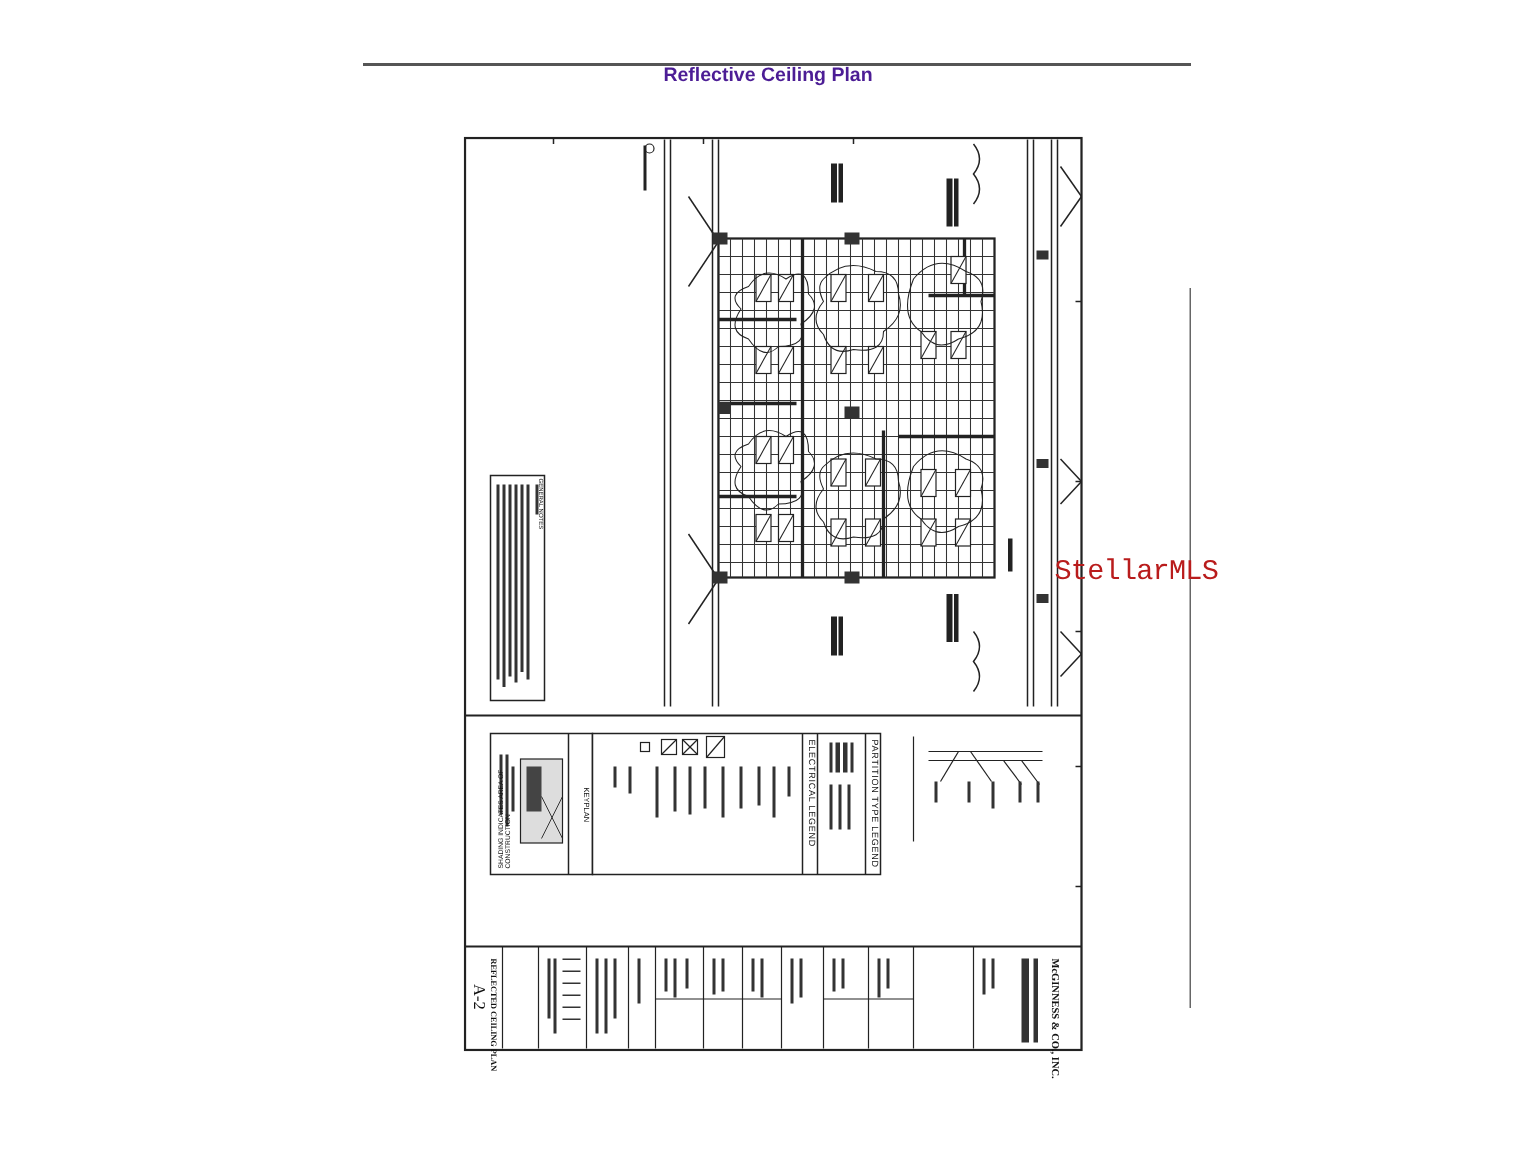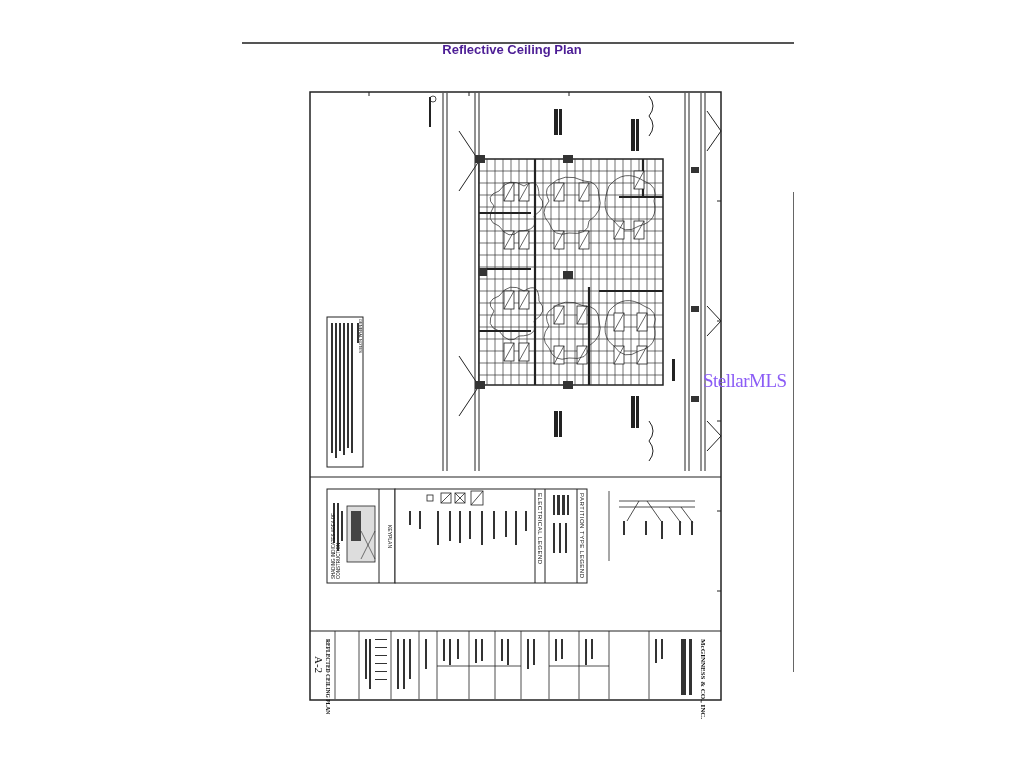--- a/index.html
+++ b/index.html
@@ -1,21 +1,21 @@
 <!DOCTYPE html>
 <html><head>
 <meta charset="utf-8">
 <style>
   html,body{margin:0;padding:0;background:#ffffff;}
   body{width:1024px;height:768px;position:relative;overflow:hidden;font-family:"Liberation Sans",sans-serif;}
   .page-title{position:absolute;left:0;width:1024px;top:12px;text-align:center;font-weight:bold;font-size:13px;color:#4c1d95;margin-top:30px;}
   .title-rule{position:absolute;left:242px;top:42px;width:552px;height:2px;background:#555;}
   .side-rule{position:absolute;left:793px;top:192px;width:1px;height:480px;background:#666;}
   .sheet{position:absolute;left:309px;top:91px;width:413px;height:610px;}
-  .watermark{position:absolute;left:703px;top:370px;font-size:19px;color:#8b5cf6;font-family:Liberation Serif, serif;letter-spacing:-0.5px;}
+  .watermark{position:absolute;left:703px;top:370px;font-size:19px;color:#b91c1c;font-family:Liberation Mono, monospace;letter-spacing:-0.5px;}
   .watermark b{font-weight:normal;}
   .rot{position:absolute;transform-origin:0 0;transform:rotate(90deg);white-space:nowrap;color:#111;font-family:"Liberation Sans",sans-serif;}
   .rot-ccw{position:absolute;transform-origin:0 0;transform:rotate(-90deg);white-space:nowrap;color:#111;font-family:"Liberation Sans",sans-serif;}
 </style>
 </head>
 <body>
 
 <div class="page-title">Reflective Ceiling Plan</div>
 <div class="title-rule"></div>
 <div class="side-rule"></div>

